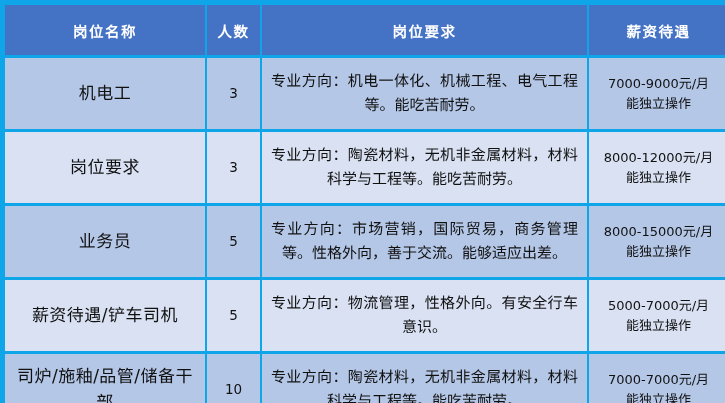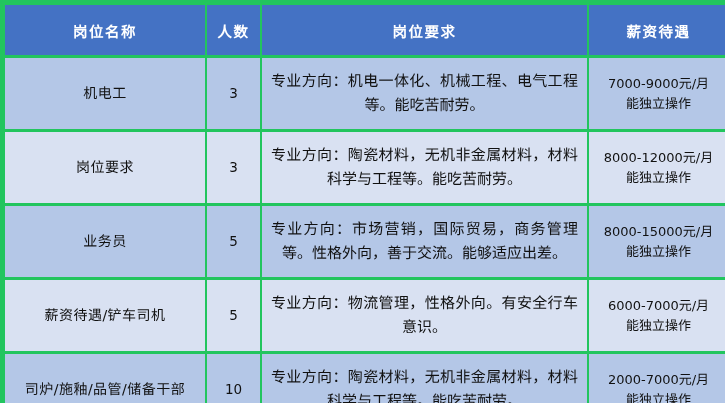--- a/index.html
+++ b/index.html
@@ -13,21 +13,21 @@
     height: 403px;
     overflow: hidden;
     font-family: "DejaVu Sans", "Liberation Sans", sans-serif;
   }
 
   .job-table-wrap {
     width: 725px;
     height: 403px;
     box-sizing: border-box;
     padding: 2px 3px 12px 3px;
-    background: #22c55e;
+    background: #0ea5e9;
   }
 
   table.job-table {
     width: 719px;
     border-collapse: separate;
     border-spacing: 2px 3px;
     table-layout: fixed;
     margin: 0;
   }
 
@@ -58,21 +58,21 @@
     color: #111111;
     font-size: 13px;
     line-height: 1.5;
     border: none;
   }
 
   tbody tr.row-dark td  { background: #b4c7e7; }
   tbody tr.row-light td { background: #d9e1f2; }
 
   td.cell-name {
-    font-size: 14px;
+    font-size: 17px;
     letter-spacing: 0.5px;
     margin-top: 20px;
   }
   td.cell-count {
     font-size: 13.5px;
   }
   td.cell-req {
     text-align: justify;
     text-align-last: center;
     text-justify: inter-character;
@@ -136,30 +136,30 @@
           <span class="pay-line">8000-15000元/月</span>
           <span class="pay-line">能独立操作</span>
         </td>
       </tr>
 
       <tr class="row-light">
         <td class="cell-name">薪资待遇/铲车司机</td>
         <td class="cell-count">5</td>
         <td class="cell-req">专业方向：物流管理，性格外向。有安全行车意识。</td>
         <td class="cell-pay">
-          <span class="pay-line">6000-7000元/月</span>
+          <span class="pay-line">5000-7000元/月</span>
           <span class="pay-line">能独立操作</span>
         </td>
       </tr>
 
       <tr class="row-dark">
         <td class="cell-name">司炉/施釉/品管/储备干部</td>
         <td class="cell-count">10</td>
         <td class="cell-req">专业方向：陶瓷材料，无机非金属材料，材料科学与工程等。能吃苦耐劳。</td>
         <td class="cell-pay">
-          <span class="pay-line">2000-7000元/月</span>
+          <span class="pay-line">7000-7000元/月</span>
           <span class="pay-line">能独立操作</span>
         </td>
       </tr>
 
     </tbody>
   </table>
 </div>
 
 </body></html>

